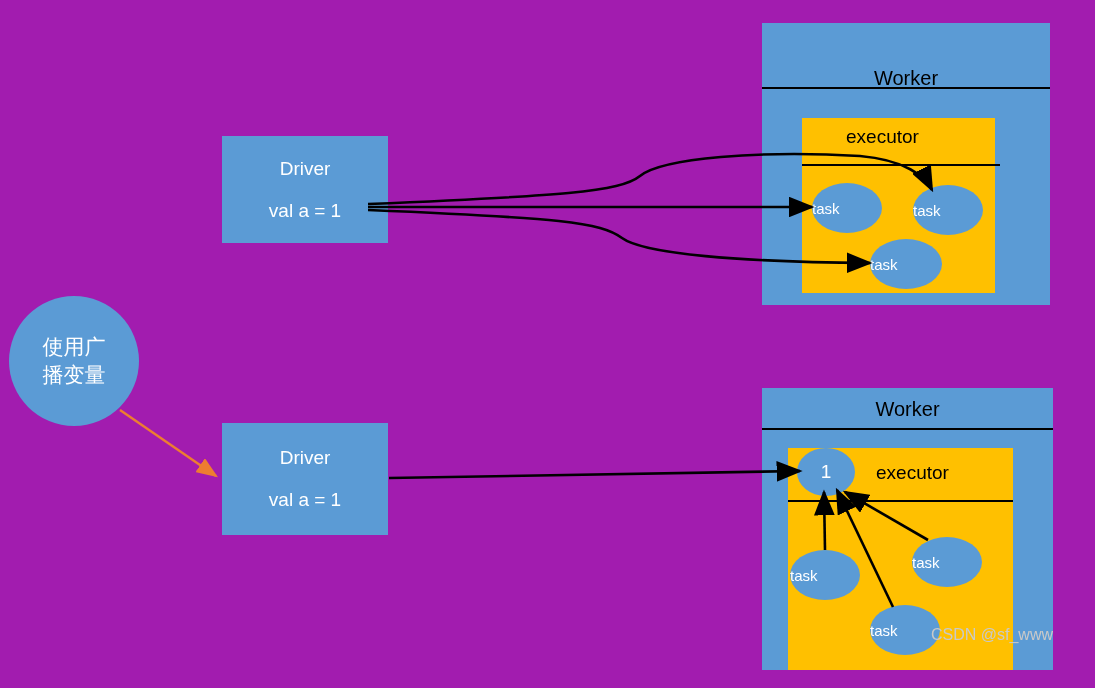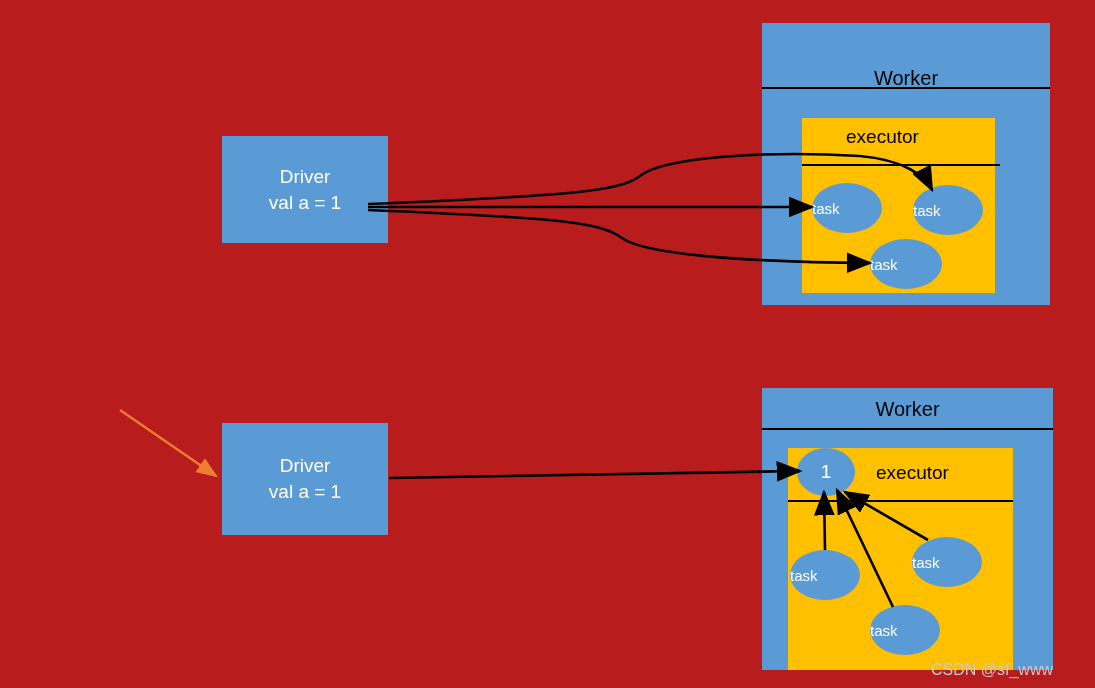--- a/index.html
+++ b/index.html
@@ -7,21 +7,21 @@
     padding: 0;
     background: #ffffff;
   }
   body {
     font-family: "Liberation Sans", "DejaVu Sans", sans-serif;
   }
   #canvas {
     position: relative;
     width: 1095px;
     height: 688px;
-    background: #b91c1c;
+    background: #a21caf;
     overflow: hidden;
   }
   .svg-layer {
     position: absolute;
     left: 0;
     top: 0;
     width: 1095px;
     height: 688px;
   }
   .box-worker {
@@ -98,21 +98,21 @@
     color: #c9c9c9;
     font-size: 16px;
     white-space: nowrap;
   }
   .divider {
     position: absolute;
     background: #000000;
     height: 2px;
   }
   .driver-line {
-    margin: 0;
+    margin: 8px;
   }
 </style>
 </head>
 <body>
 
 <div id="canvas">
 
   <div class="box-worker" style="left:762px; top:23px; width:288px; height:282px;">
     <div class="label-worker" style="top:44px;">Worker</div>
     <div class="divider" style="left:0px; top:64px; width:288px;"></div>
@@ -160,20 +160,24 @@
   <div class="box-driver" style="left:222px; top:136px; width:166px; height:107px;">
     <div class="driver-line">Driver</div>
     <div class="driver-line">val a = 1</div>
   </div>
 
   <div class="box-driver" style="left:222px; top:423px; width:166px; height:112px;">
     <div class="driver-line">Driver</div>
     <div class="driver-line">val a = 1</div>
   </div>
 
+  <div class="circle-note" style="left:9px; top:296px; width:130px; height:130px;">
+    <div>使用广</div>
+    <div>播变量</div>
+  </div>
 
   <svg class="svg-layer" viewBox="0 0 1095 688">
     <defs>
       <marker id="arrowhead-black" markerWidth="10" markerHeight="8" refX="9" refY="4" orient="auto" markerUnits="strokeWidth">
         <path d="M0,0 L10,4 L0,8 z" fill="#000000"></path>
       </marker>
       <marker id="arrowhead-orange" markerWidth="9" markerHeight="7" refX="8" refY="3.5" orient="auto" markerUnits="strokeWidth">
         <path d="M0,0 L9,3.5 L0,7 z" fill="#ED7D31"></path>
       </marker>
     </defs>
@@ -188,15 +192,15 @@
 
     <path d="M825,550 L824,492" fill="none" stroke="#000000" stroke-width="2.6" marker-end="url(#arrowhead-black)"></path>
 
     <path d="M928,540 L845,492" fill="none" stroke="#000000" stroke-width="2.6" marker-end="url(#arrowhead-black)"></path>
 
     <path d="M893,607 L837,490" fill="none" stroke="#000000" stroke-width="2.6" marker-end="url(#arrowhead-black)"></path>
 
     <path d="M120,410 L216,476" fill="none" stroke="#ED7D31" stroke-width="2.4" marker-end="url(#arrowhead-orange)"></path>
   </svg>
 
-  <div class="watermark" style="left:931px; top:661px;">CSDN @sf_www</div>
+  <div class="watermark" style="left:931px; top:626px;">CSDN @sf_www</div>
 
 </div>
 
 </body></html>

